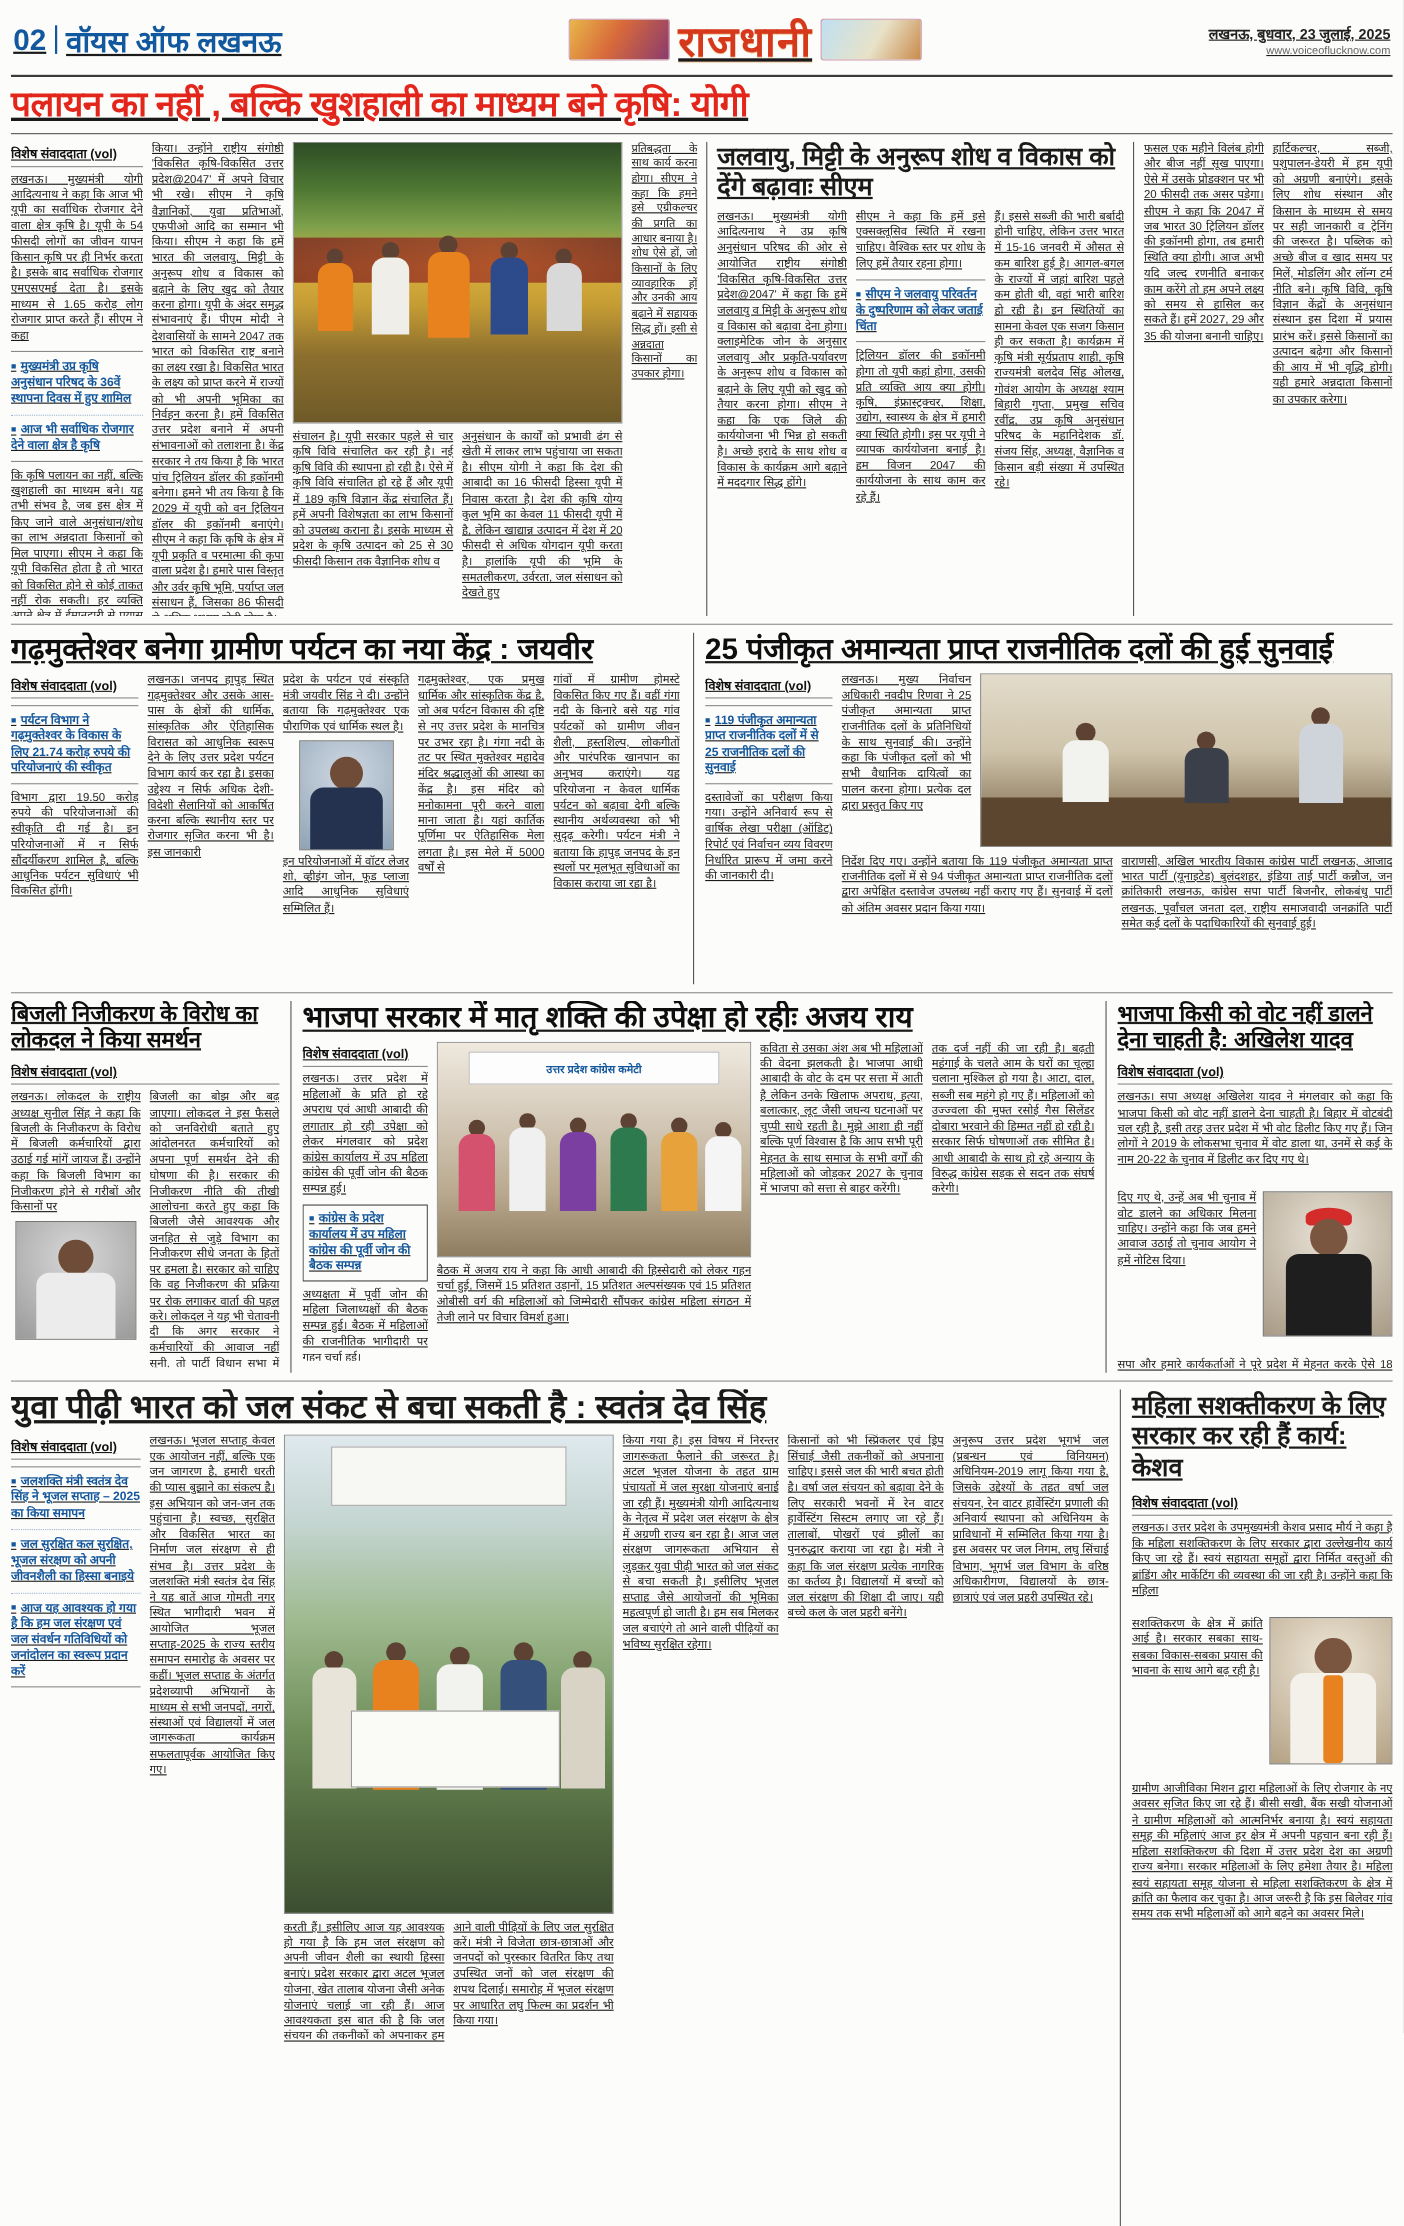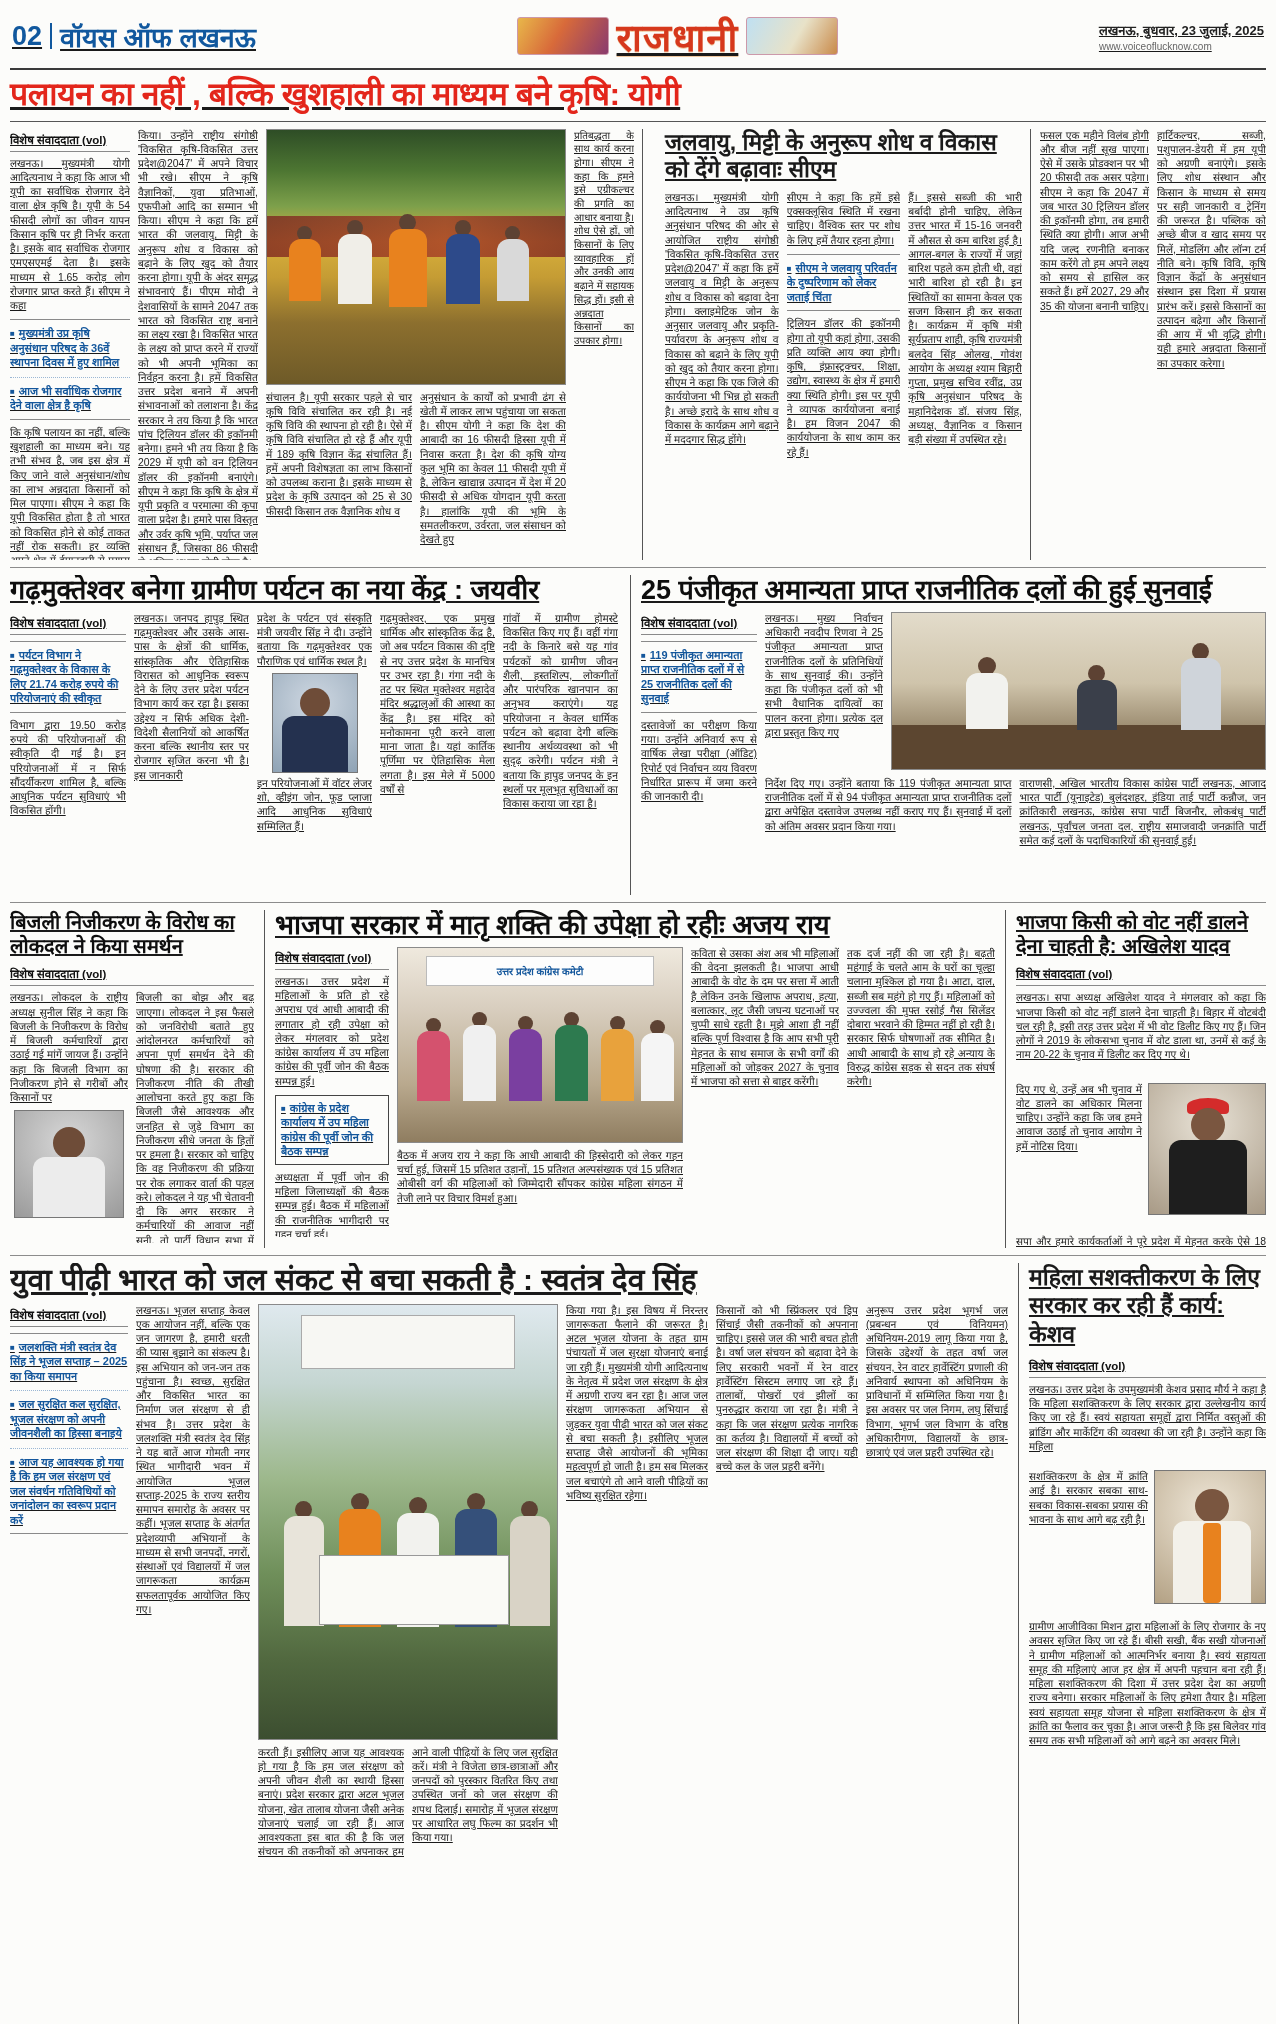--- a/index.html
+++ b/index.html
@@ -12,21 +12,21 @@
   }
   
   .mast{display:flex;align-items:center;justify-content:space-between;border-bottom:2px solid #3a3a3a;padding:4px 2px 6px}
   .mast-left{display:flex;align-items:center;gap:8px;color:#11589e;font-weight:800;font-size:27px}
   .mast-sep{width:2px;height:26px;background:#11589e}
   .mast-center{display:flex;align-items:center;gap:8px}
   .mast-art{width:92px;height:38px;border-radius:3px;border:1px solid #c9a; }
   .art-left{background:linear-gradient(120deg,#e8b74a,#d86a3a 45%,#8a3b6e)}
   .art-right{background:linear-gradient(120deg,#bfe0f2,#e8e2c8 55%,#c98a4a)}
   .mast-title{font-size:38px;font-weight:800;color:#d6381c;letter-spacing:1px;text-shadow:0 1px 0 #f0c9a0}
-  .mast-right{text-align:left}
+  .mast-right{text-align:right}
   .mast-date{font-size:13px;font-weight:700;color:#222}
   .mast-site{font-size:10px;color:#666;margin-top:2px}
   
   .lead-headline{font-size:32px;font-weight:800;color:#e3261b;padding:8px 0 9px;line-height:1.05;border-bottom:1.5px solid #555;letter-spacing:-.5px}
   
   .txt{font-size:10.4px;line-height:1.37;text-align:justify;color:#242424}
   .byline{font-size:11.5px;font-weight:700;color:#111;padding:3px 0 4px;border-bottom:1px solid #8a8a8a;margin-bottom:5px}
   .hl{color:#14579c;font-weight:700;font-size:11px;line-height:1.32}
   .hl::before{content:"■";font-size:8px;margin-right:4px;position:relative;top:-1px}
   .hl-box{border-top:1px solid #8a8a8a;border-bottom:1px solid #8a8a8a;padding:6px 0;margin:6px 0;display:grid;gap:7px}
@@ -37,21 +37,21 @@
   .bd{position:absolute;border-radius:12px 12px 0 0}
   .h2a{font-size:27px;font-weight:800;line-height:1.12;color:#0e0e0e;margin-bottom:7px}
   .h2b{font-size:20px;font-weight:800;line-height:1.22;color:#0e0e0e;margin-bottom:5px}
   .col{min-width:0;overflow:hidden}
   
   .top-block{display:grid;grid-template-columns:120px 120px 300px 60px 380px 1fr;gap:8px;height:438px;overflow:hidden;padding-top:7px}
   .photo-main{width:100%;height:256px;background:linear-gradient(180deg,#2e4d26 0%,#4d7632 16%,#7da04b 30%,#d8b13c 44%,#c59c34 58%,#8c6f2e 76%,#6e5a28 100%)}
   .banner-strip{position:absolute;left:0;right:0;top:34%;height:16%;background:linear-gradient(90deg,#7a1f1f,#a33524 60%,#7a1f1f);opacity:.75}
   .subcols{display:flex;gap:8px;margin-top:6px;flex:1;overflow:hidden}
   .subcols .txt{flex:1}
-  .cm-art{border-left:1.5px solid #555;padding-left:22px;display:flex;flex-direction:column}
+  .cm-art{border-left:1.5px solid #555;padding-left:9px;display:flex;flex-direction:column}
   .cm-h{font-size:23px;font-weight:800;line-height:1.2;margin-bottom:7px}
   .cm-cols{display:grid;grid-template-columns:1fr 1fr 1fr;gap:8px;flex:1;overflow:hidden}
   .far{border-left:1.5px solid #555;padding-left:9px}
   .far .subcols{margin-top:0;height:100%}
   
   .sec2{display:grid;grid-template-columns:608px 1fr;gap:12px;height:320px;overflow:hidden}
   .t-body{display:grid;grid-template-columns:116px 1fr 1fr 1fr 1fr;gap:8px;height:258px;overflow:hidden}
   .portrait{width:86px;height:100px;margin:4px auto;border:1px solid #777}
   .portrait-jayvir{background:radial-gradient(circle at 50% 30%,#cfd8e2,#8fa3b5)}
   .hearing{border-left:1.5px solid #555;padding-left:10px}

